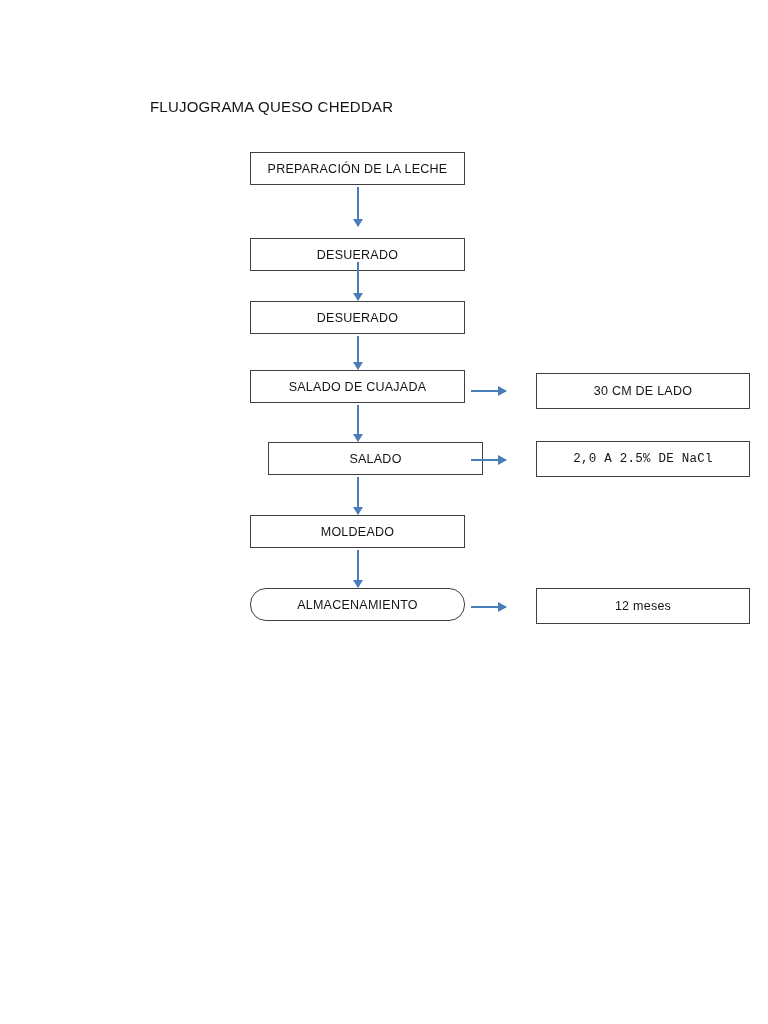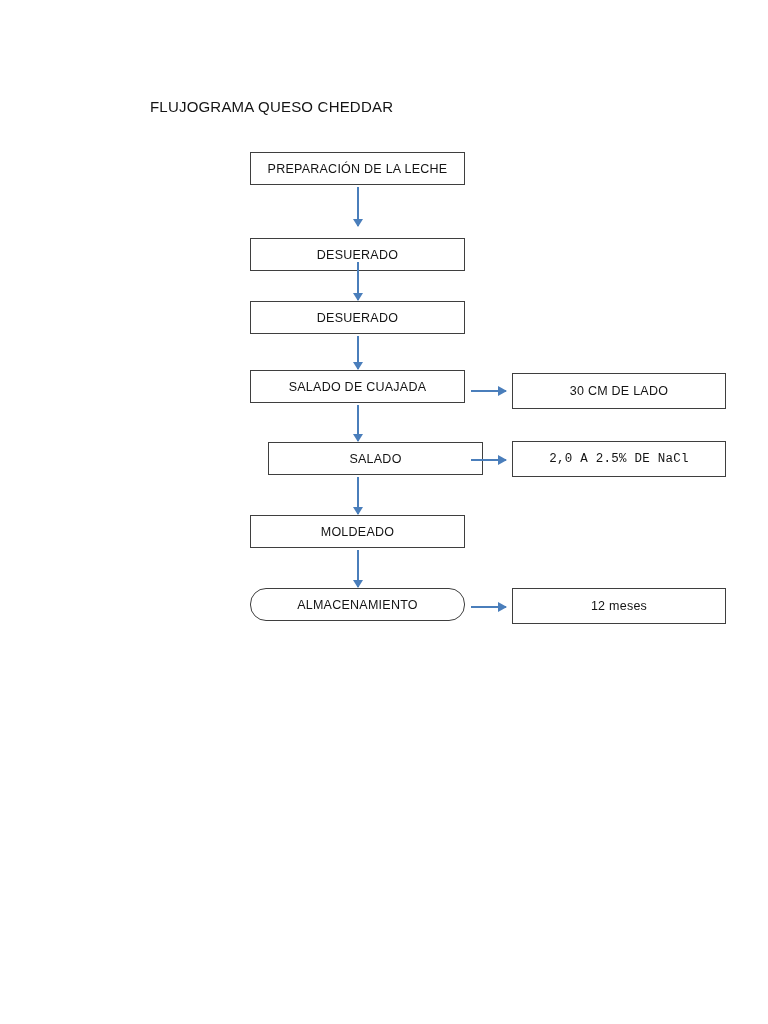--- a/index.html
+++ b/index.html
@@ -57,21 +57,21 @@
     white-space: nowrap;
   }
 
   .node.main {
     left: 250px;
     width: 215px;
     height: 33px;
   }
 
   .node.side {
-    left: 512px;
+    left: 536px;
     width: 214px;
     height: 36px;
   }
 
   
   .vconn {
     position: absolute;
     left: 357px;
     width: 2px;
     background: #4a7ebb;

